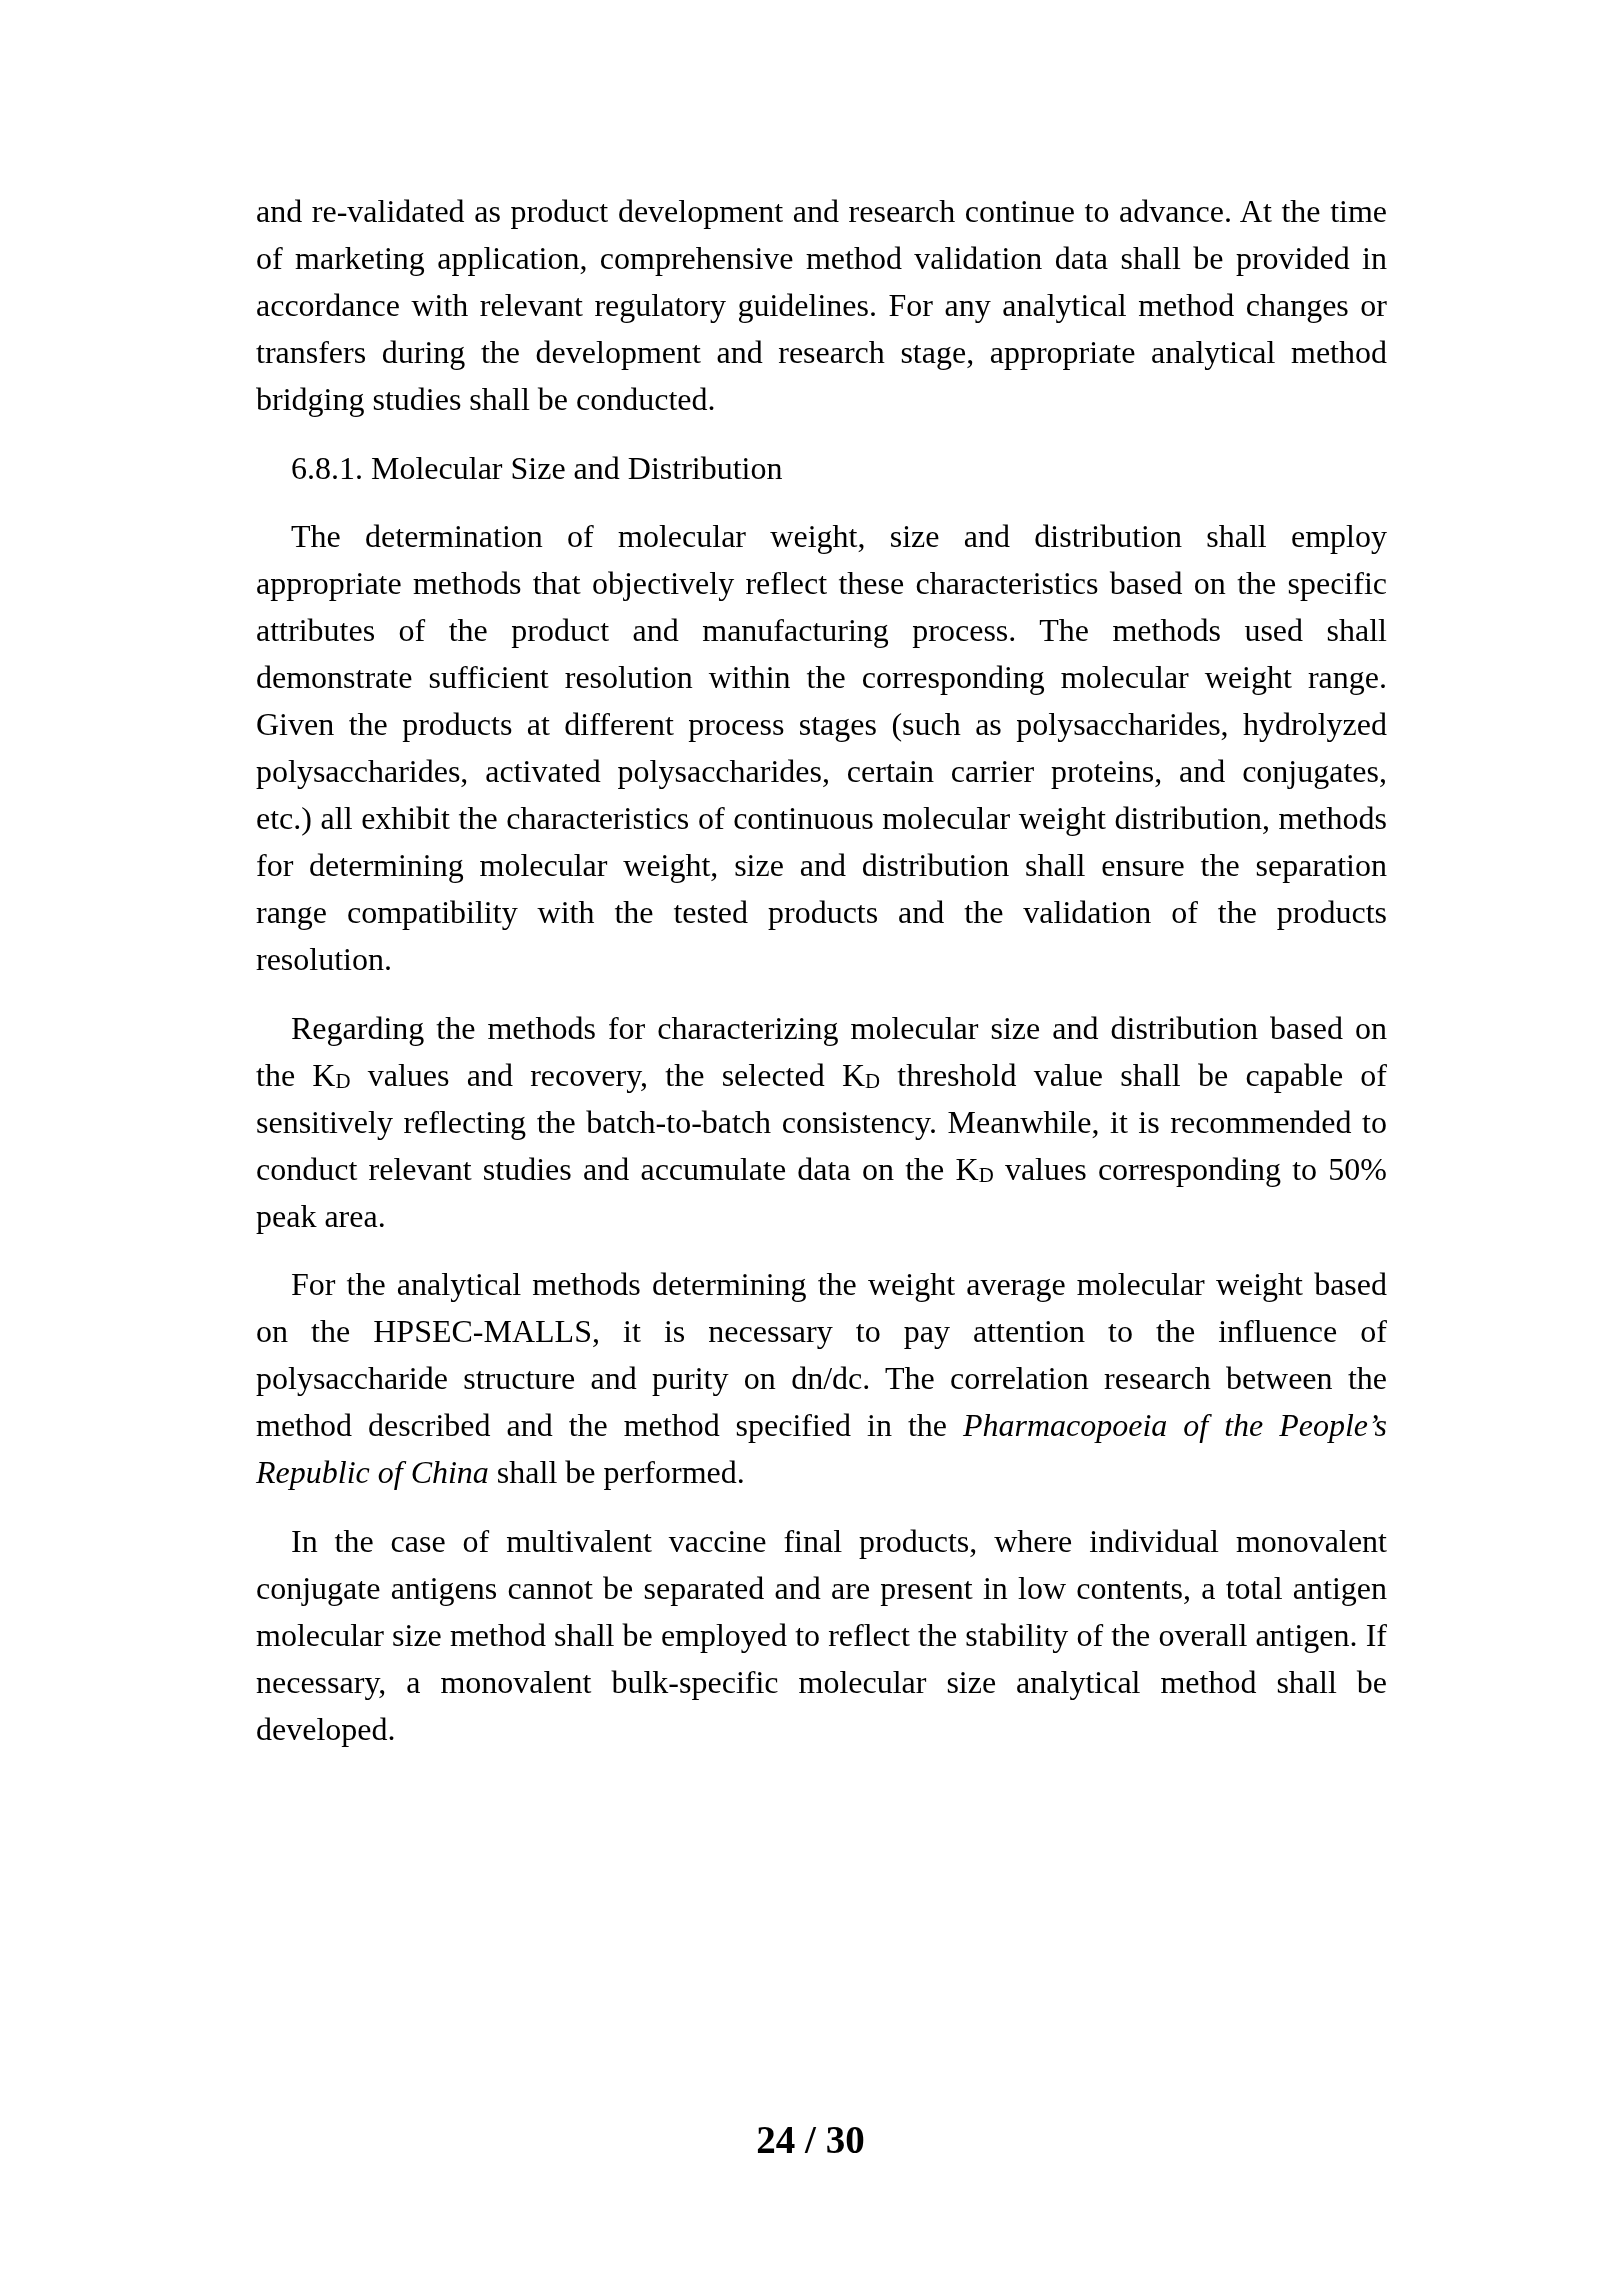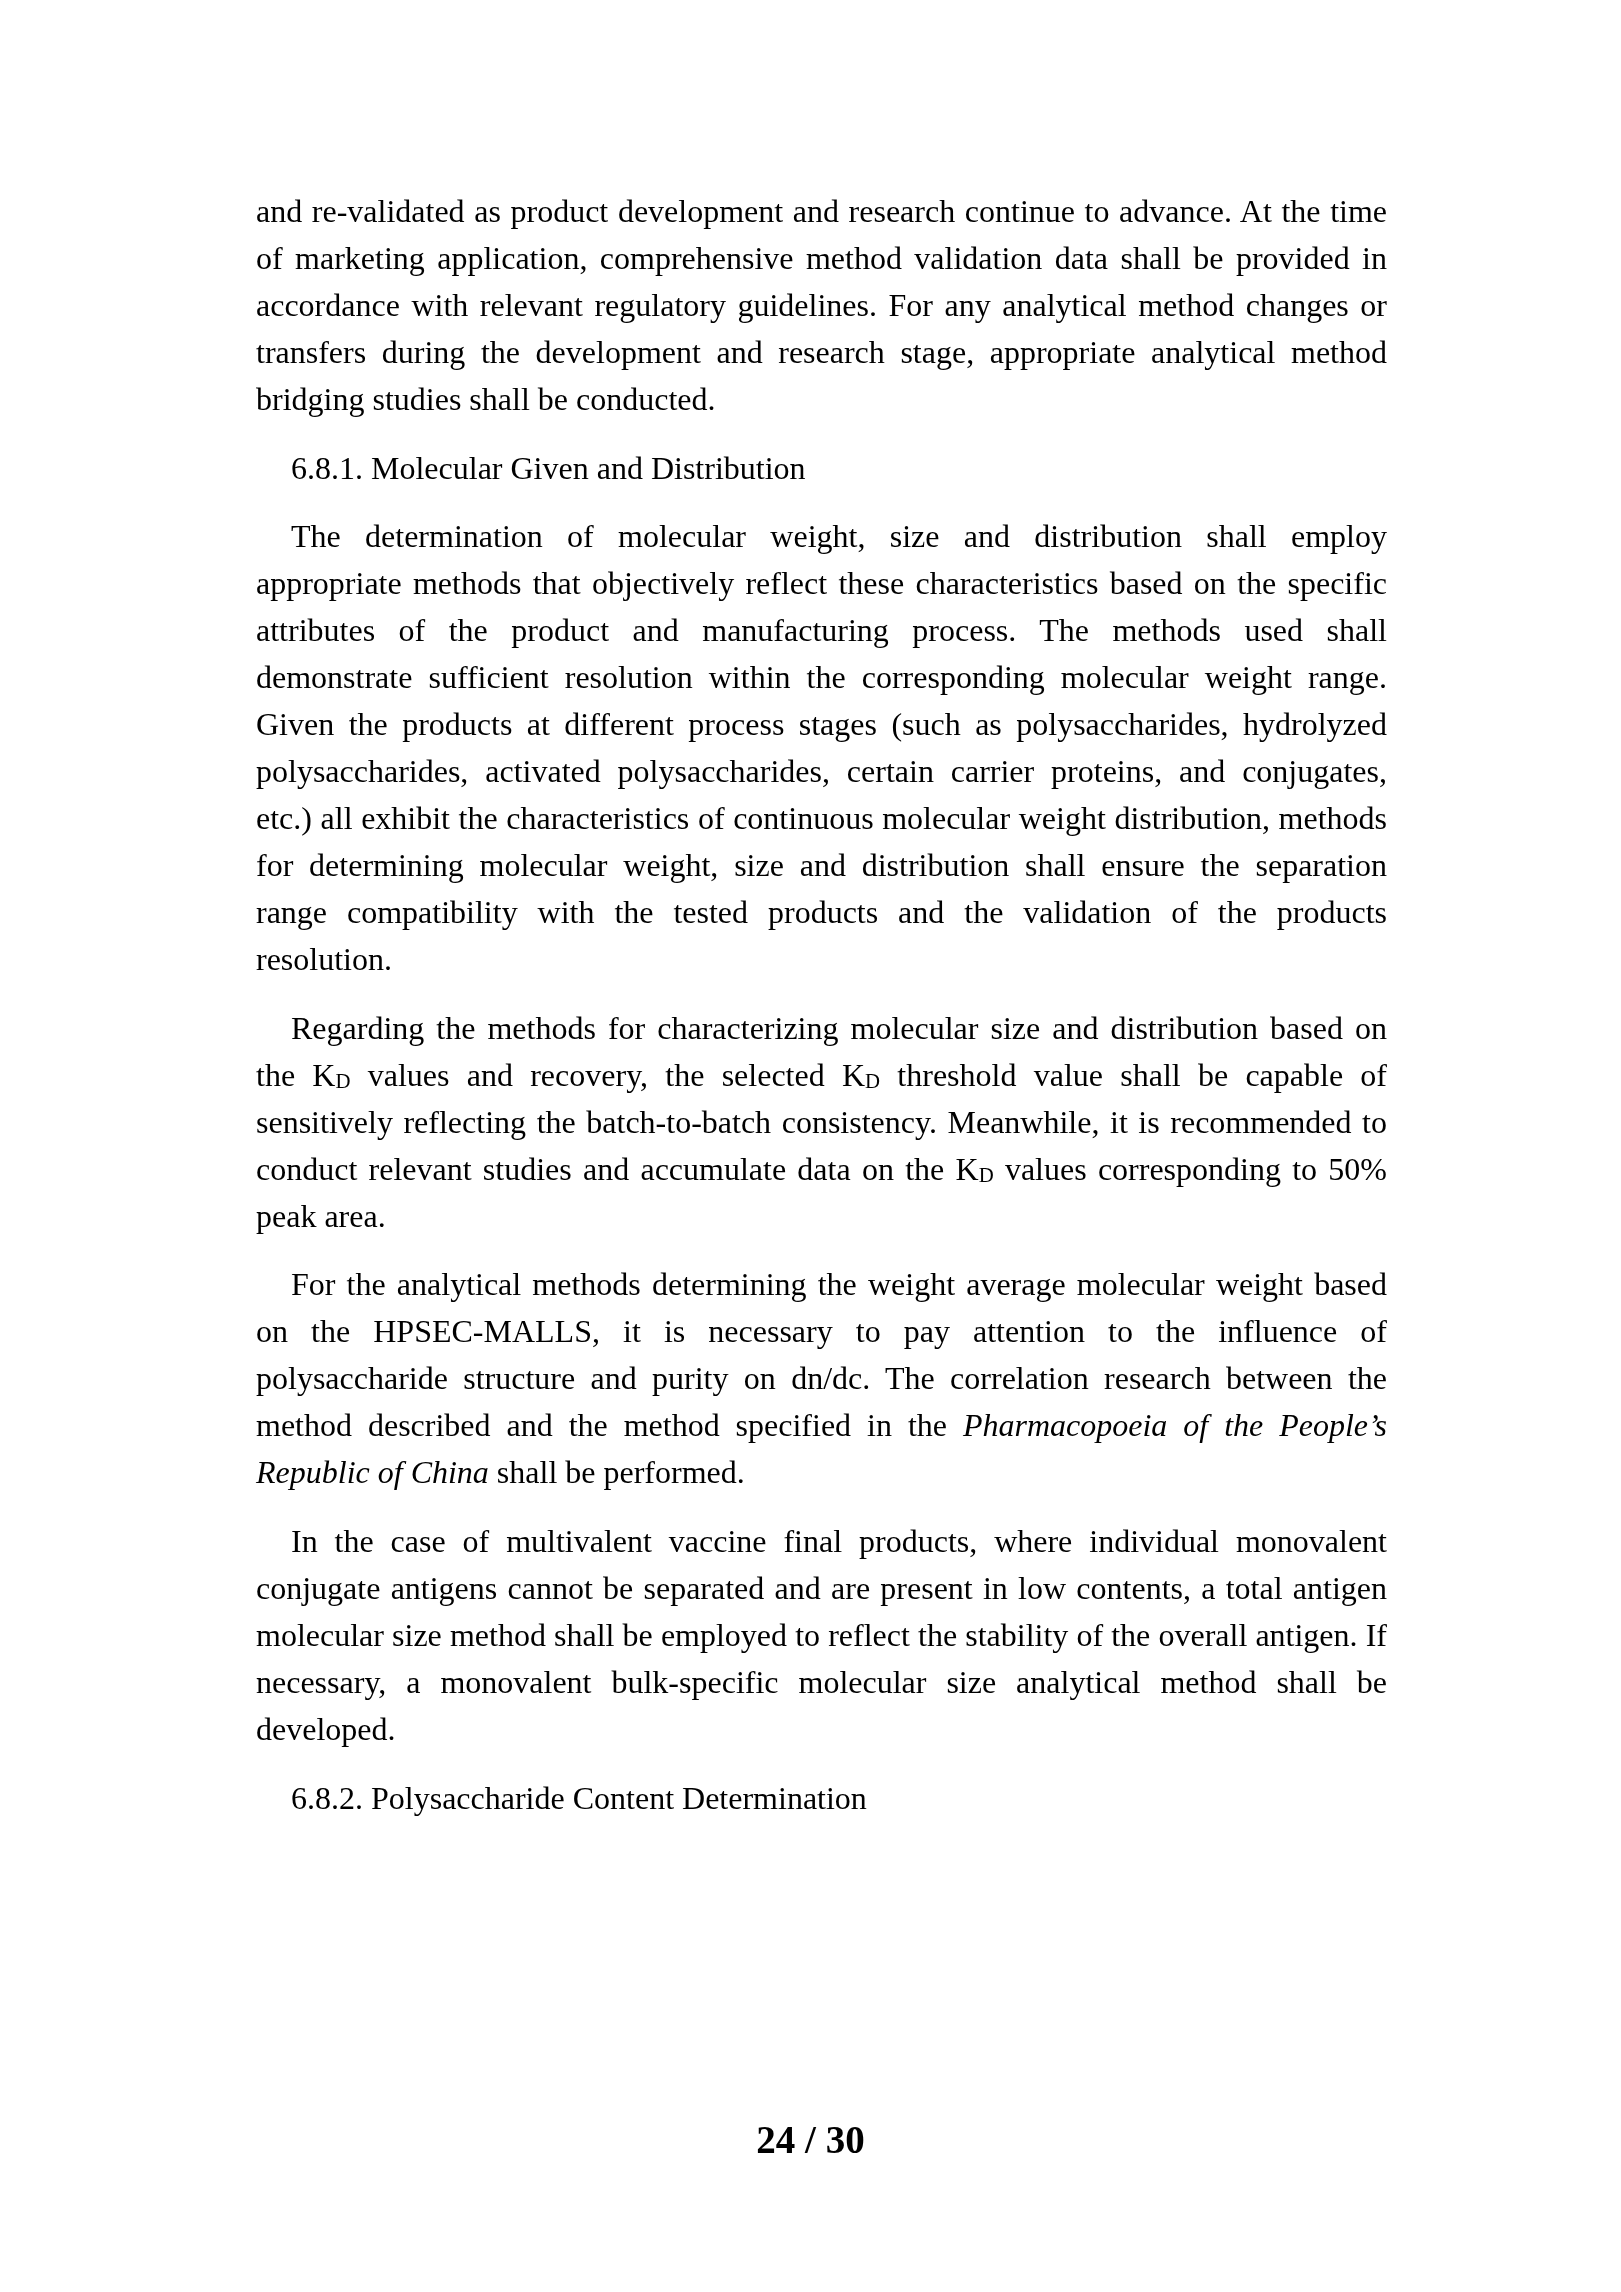--- a/index.html
+++ b/index.html
@@ -58,30 +58,29 @@
     font-family: "Liberation Serif", serif;
   }
 </style>
 </head>
 <body>
 
 <div class="page-content">
 
   <p class="flush">and re-validated as product development and research continue to advance. At the time of marketing application, comprehensive method validation data shall be provided in accordance with relevant regulatory guidelines. For any analytical method changes or transfers during the development and research stage, appropriate analytical method bridging studies shall be conducted.</p>
 
-  <p class="section-heading">6.8.1. Molecular Given and Distribution</p>
+  <p class="section-heading">6.8.1. Molecular Size and Distribution</p>
 
   <p>The determination of molecular weight, size and distribution shall employ appropriate methods that objectively reflect these characteristics based on the specific attributes of the product and manufacturing process. The methods used shall demonstrate sufficient resolution within the corresponding molecular weight range. Given the products at different process stages (such as polysaccharides, hydrolyzed polysaccharides, activated polysaccharides, certain carrier proteins, and conjugates, etc.) all exhibit the characteristics of continuous molecular weight distribution, methods for determining molecular weight, size and distribution shall ensure the separation range compatibility with the tested products and the validation of the products resolution.</p>
 
   <p><span>Regarding the methods for characterizing molecular size and distribution based on the K</span><sub class="kd-sub">D</sub><span> values and recovery, the selected K</span><sub class="kd-sub">D</sub><span> threshold value shall be capable of sensitively reflecting the batch-to-batch consistency. Meanwhile, it is recommended to conduct relevant studies and accumulate data on the K</span><sub class="kd-sub">D</sub><span> values corresponding to 50% peak area.</span></p>
 
   <p><span>For the analytical methods determining the weight average molecular weight based on the HPSEC-MALLS, it is necessary to pay attention to the influence of polysaccharide structure and purity on dn/dc. The correlation research between the method described and the method specified in the </span><span class="italic-cite">Pharmacopoeia of the People’s Republic of China</span><span> shall be performed.</span></p>
 
   <p>In the case of multivalent vaccine final products, where individual monovalent conjugate antigens cannot be separated and are present in low contents, a total antigen molecular size method shall be employed to reflect the stability of the overall antigen. If necessary, a monovalent bulk-specific molecular size analytical method shall be developed.</p>
 
-  <p class="section-heading">6.8.2. Polysaccharide Content Determination</p>
 
 
 
 </div>
 
 <div class="page-footer">24 / 30</div>
 
 
 </body></html>

